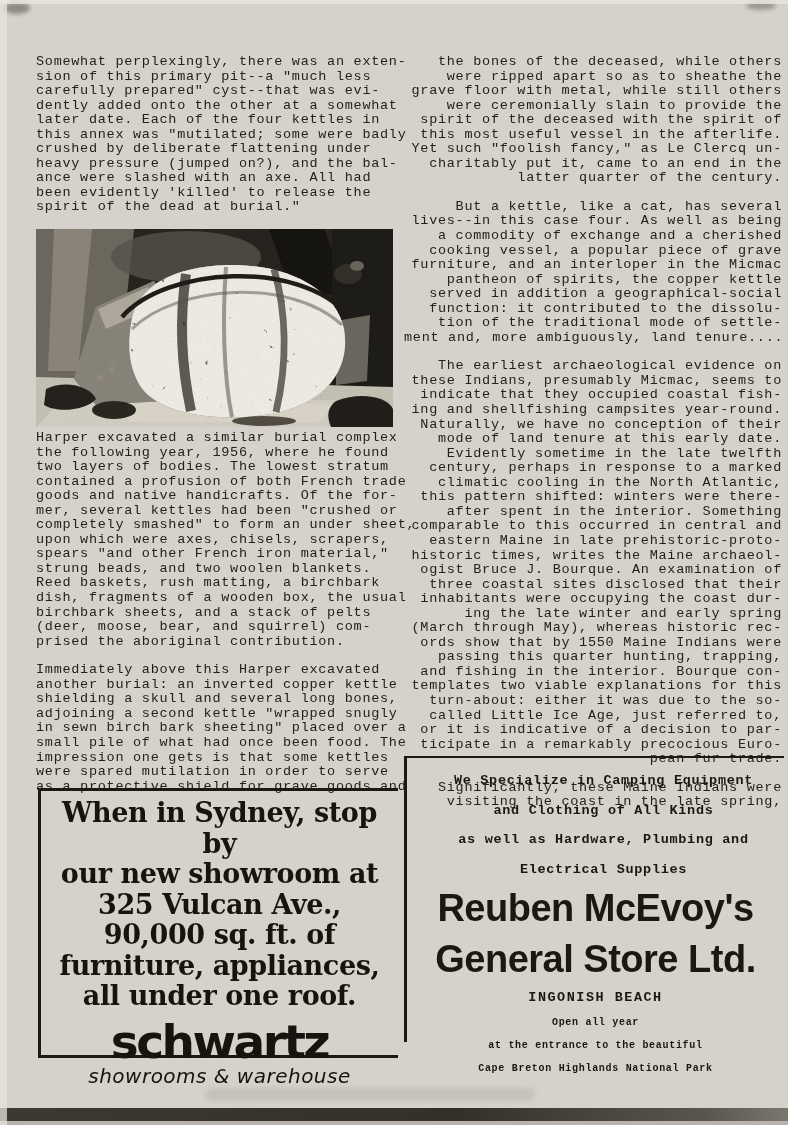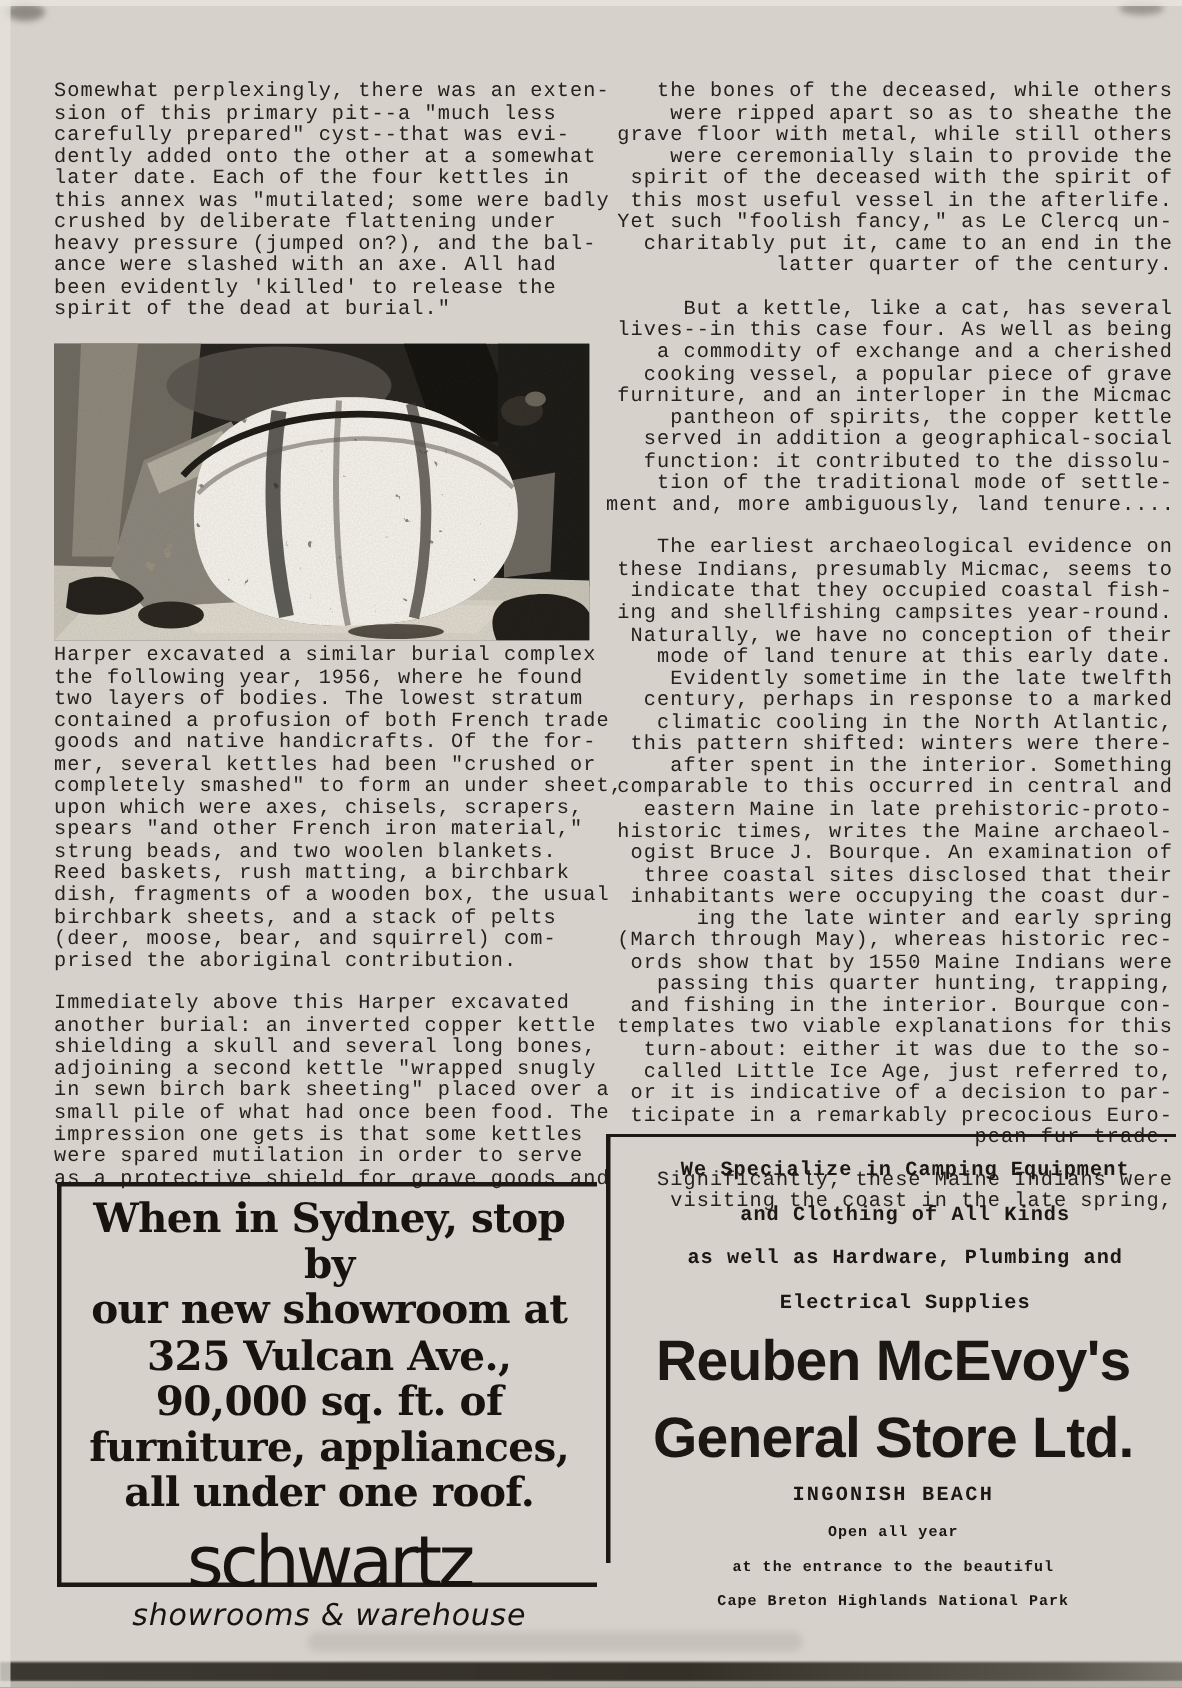--- a/index.html
+++ b/index.html
@@ -46,21 +46,21 @@
     position:absolute;left:38px;top:788px;width:360px;height:270px;
     box-sizing:border-box;border:3px solid #1c1915;border-right:none;
     text-align:center;color:#17140f;
   }
   .ad-schwartz .headline{
     font-family:"DejaVu Serif","Liberation Serif",serif;font-weight:bold;
     font-size:27px;line-height:30.5px;letter-spacing:-.4px;
     white-space:pre-line;margin-top:7px;filter:blur(.15px);
   }
   .ad-schwartz .logo{
-    font-family:"DejaVu Sans","Liberation Sans",sans-serif;font-weight:normal;
+    font-family:"DejaVu Sans","Liberation Sans",sans-serif;font-weight:bold;
     font-size:47px;line-height:44px;letter-spacing:-2.5px;margin-top:8px;
     filter:blur(.15px);
     text-align:center;
   }
   .ad-schwartz .tagline{
     font-family:"DejaVu Sans","Liberation Sans",sans-serif;font-style:italic;
     font-size:20px;line-height:23px;letter-spacing:.5px;font-weight:500;
     margin-top:1px;filter:blur(.15px);
   }
   .ad-mcevoy{

